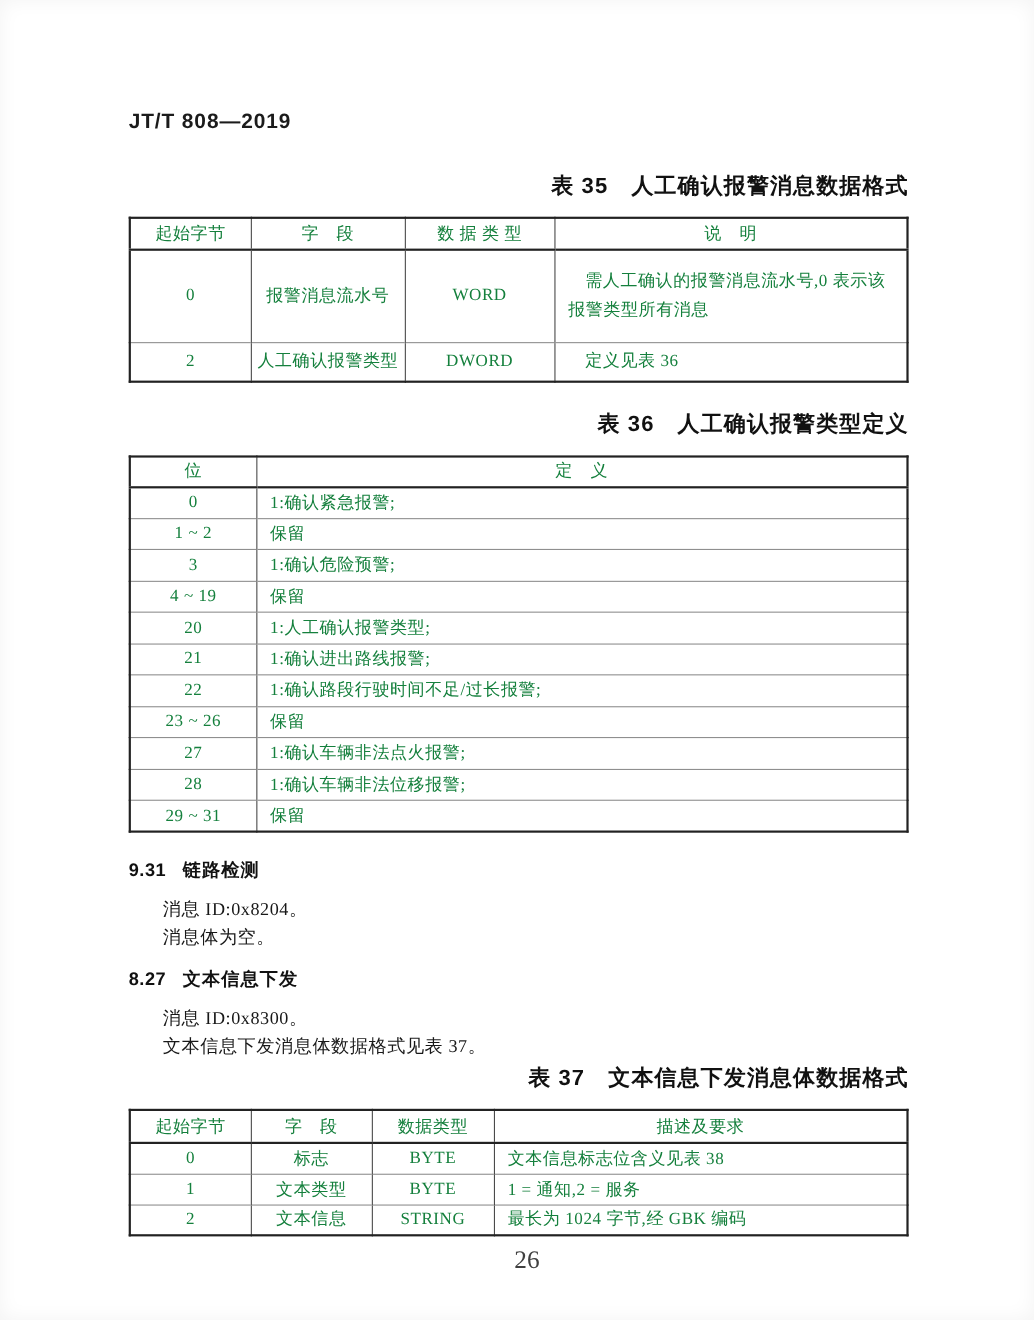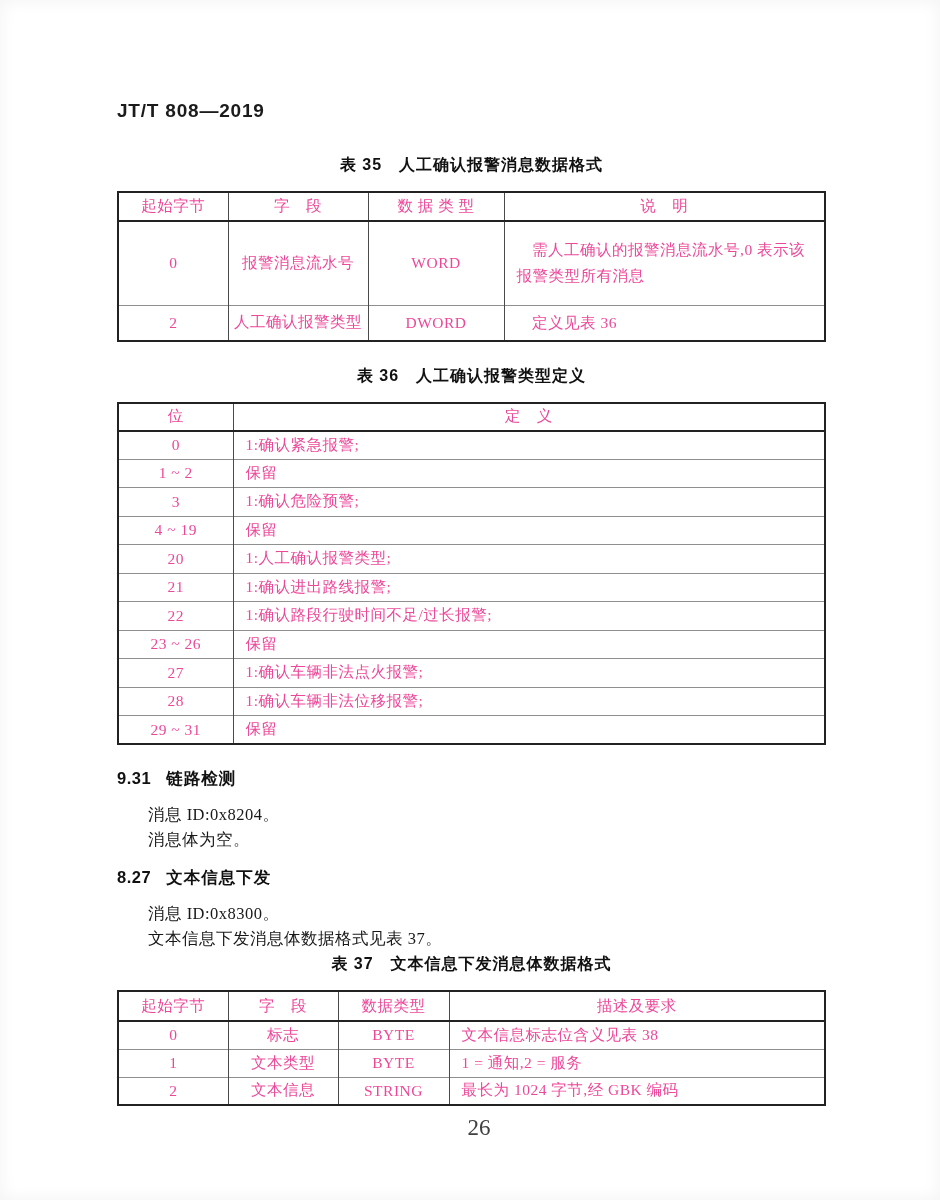--- a/index.html
+++ b/index.html
@@ -15,31 +15,31 @@
   }
   .content { position:absolute; left:117px; top:0; width:709px; }
 
   .doc-header {
     margin-top:100px;
     font-family:"Liberation Sans","DejaVu Sans",sans-serif;
     font-weight:700; font-size:19px; letter-spacing:0.8px; color:#1b1b1b;
   }
 
   .table-title {
-    text-align:center;
+    text-align:right;
     font-family:"Liberation Sans","DejaVu Sans",sans-serif;
-    font-weight:bold; font-size:16px; letter-spacing:1px; color:#111;
+    font-weight:bold; font-size:20px; letter-spacing:1px; color:#111;
   }
   .tt35 { margin-top:33px; }
   .tt36 { margin-top:24px; }
   .tt37 { margin-top:3px; }
 
   table {
     border-collapse:collapse; table-layout:fixed; width:709px;
-    font-size:15.5px; letter-spacing:0.5px; color:#ec4899;
+    font-size:15.5px; letter-spacing:0.5px; color:#15803d;
   }
   .tbl { margin-top:15px; border:2px solid #222; }
   th {
     font-weight:normal; text-align:center; vertical-align:middle;
     border-bottom:2px solid #222;
   }
   td { vertical-align:middle; }
   td + td, th + th { border-left:1px solid #4a4a4a; }
   tbody tr + tr td { border-top:1px solid #8f8f8f; }
   td.c { text-align:center; }

